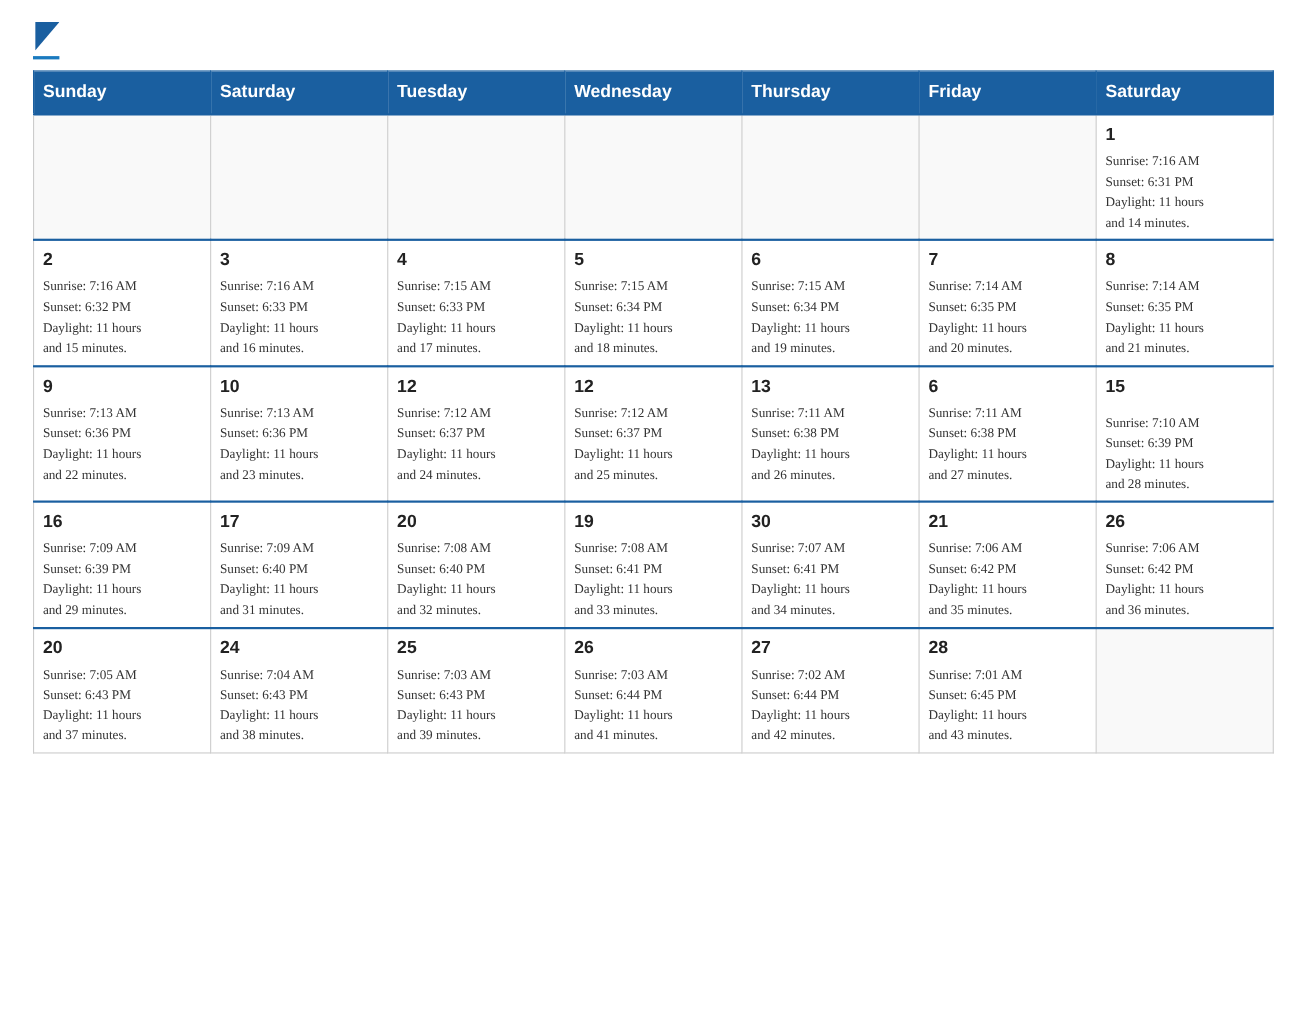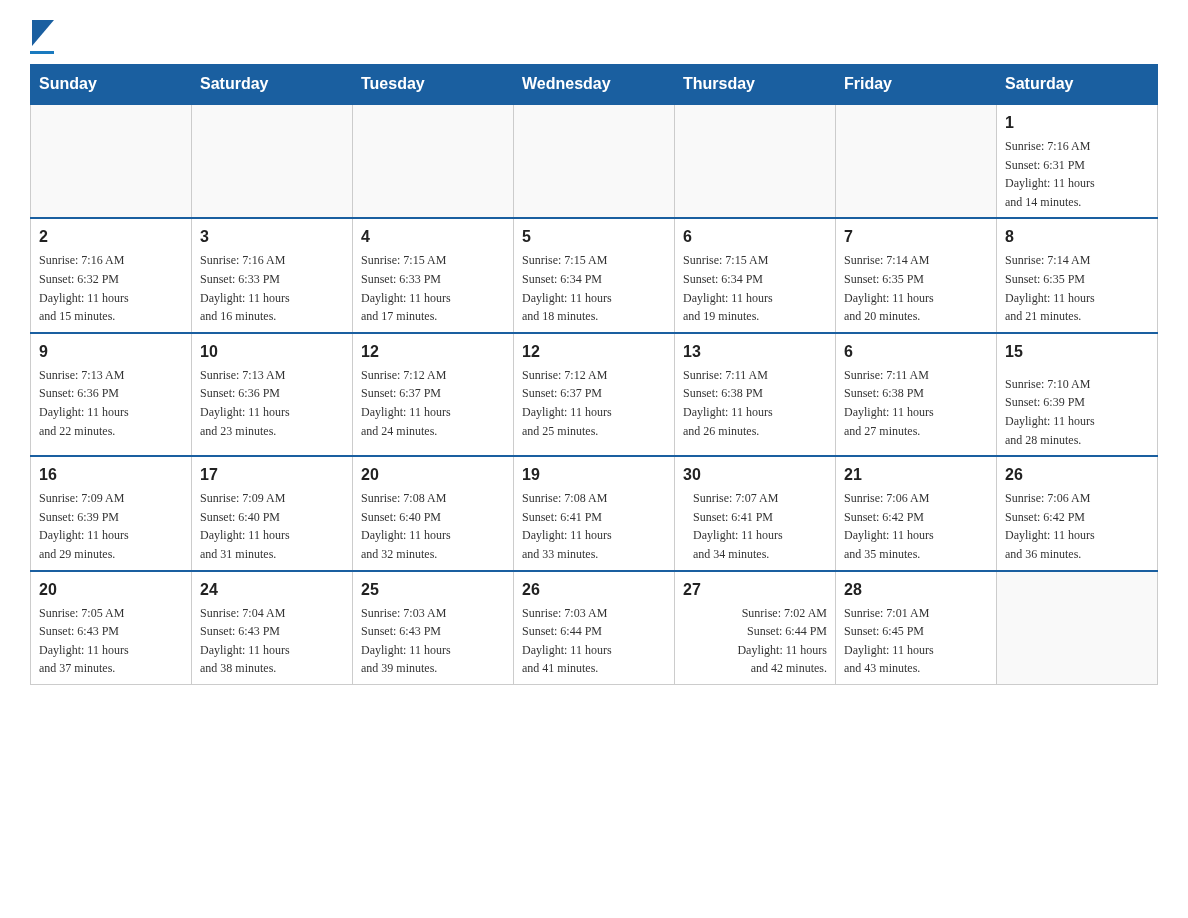--- a/index.html
+++ b/index.html
@@ -270,21 +270,21 @@
         </td>
         <td>
           <span class="day-number">19</span>
           <div class="day-info" style="white-space: pre-line;">Sunrise: 7:08 AM
 Sunset: 6:41 PM
 Daylight: 11 hours
 and 33 minutes.</div>
         </td>
         <td>
           <span class="day-number">30</span>
-          <div class="day-info" style="white-space: pre-line; margin-left: 10px;">Sunrise: 7:07 AM
+          <div class="day-info" style="white-space: pre-line;">Sunrise: 7:07 AM
 Sunset: 6:41 PM
 Daylight: 11 hours
 and 34 minutes.</div>
         </td>
         <td>
           <span class="day-number">21</span>
           <div class="day-info" style="white-space: pre-line;">Sunrise: 7:06 AM
 Sunset: 6:42 PM
 Daylight: 11 hours
 and 35 minutes.</div>
@@ -321,21 +321,21 @@
         </td>
         <td>
           <span class="day-number">26</span>
           <div class="day-info" style="white-space: pre-line;">Sunrise: 7:03 AM
 Sunset: 6:44 PM
 Daylight: 11 hours
 and 41 minutes.</div>
         </td>
         <td>
           <span class="day-number">27</span>
-          <div class="day-info" style="white-space: pre-line; text-align: right;">Sunrise: 7:02 AM
+          <div class="day-info" style="white-space: pre-line;">Sunrise: 7:02 AM
 Sunset: 6:44 PM
 Daylight: 11 hours
 and 42 minutes.</div>
         </td>
         <td>
           <span class="day-number">28</span>
           <div class="day-info" style="white-space: pre-line;">Sunrise: 7:01 AM
 Sunset: 6:45 PM
 Daylight: 11 hours
 and 43 minutes.</div>

